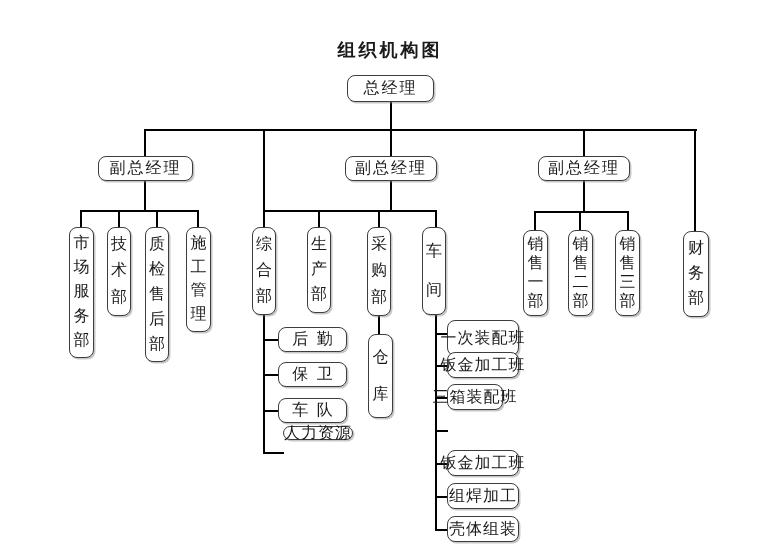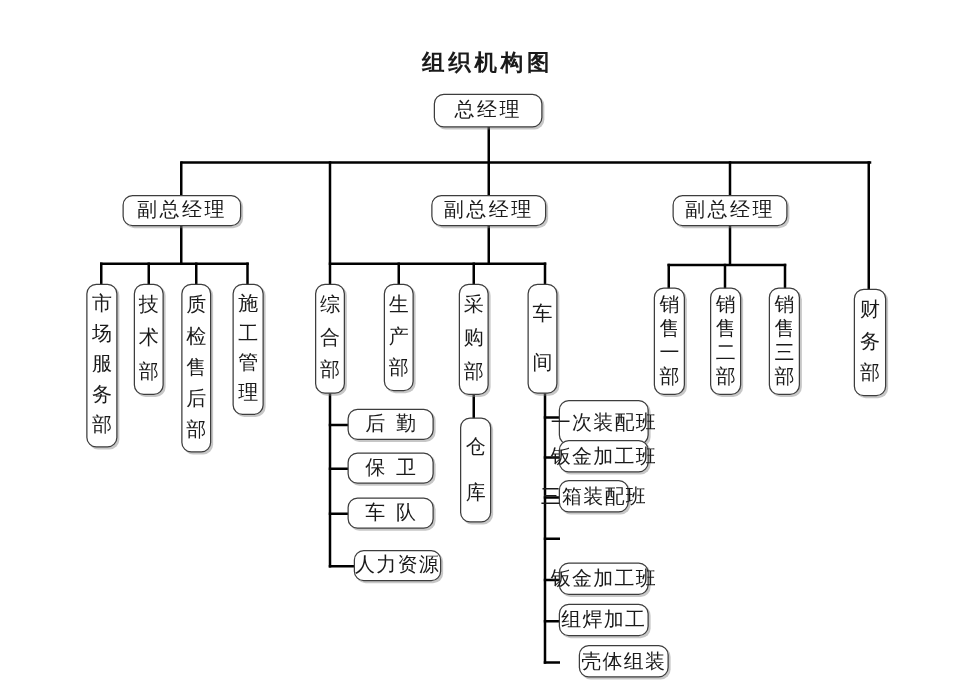--- a/index.html
+++ b/index.html
@@ -176,21 +176,21 @@
         <span class="ch">保</span>
         <span class="ch">卫</span>
       </div>
   </div>
   <div class="node" style="left:278px;top:384px;width:69px;height:25px">
     <div class="spread">
         <span class="ch">车</span>
         <span class="ch">队</span>
       </div>
   </div>
-  <div class="node" style="left:283px;top:426px;width:70px;height:25px">
+  <div class="node" style="left:283px;top:412px;width:70px;height:14px">
     <div class="label tight">人力资源</div>
   </div>
 
   <div class="node" style="left:368px;top:320px;width:25px;height:84px">
     <div class="vlabel">
         <span class="ch">仓</span>
         <span class="ch">库</span>
       </div>
   </div>
 
@@ -202,21 +202,21 @@
   </div>
   <div class="node" style="left:447px;top:370px;width:56px;height:26px">
     <div class="label tight">三箱装配班</div>
   </div>
   <div class="node" style="left:447px;top:469px;width:72px;height:26px">
     <div class="label tight">组焊加工</div>
   </div>
   <div class="node" style="left:447px;top:436px;width:72px;height:26px">
     <div class="label tight">钣金加工班</div>
   </div>
-  <div class="node" style="left:463px;top:502px;width:72px;height:26px">
+  <div class="node" style="left:447px;top:502px;width:72px;height:26px">
     <div class="label tight">壳体组装</div>
   </div>
 
   <div class="node" style="left:523px;top:216px;width:25px;height:86px">
     <div class="vlabel">
         <span class="ch">销</span>
         <span class="ch">售</span>
         <span class="ch">一</span>
         <span class="ch">部</span>
       </div>

